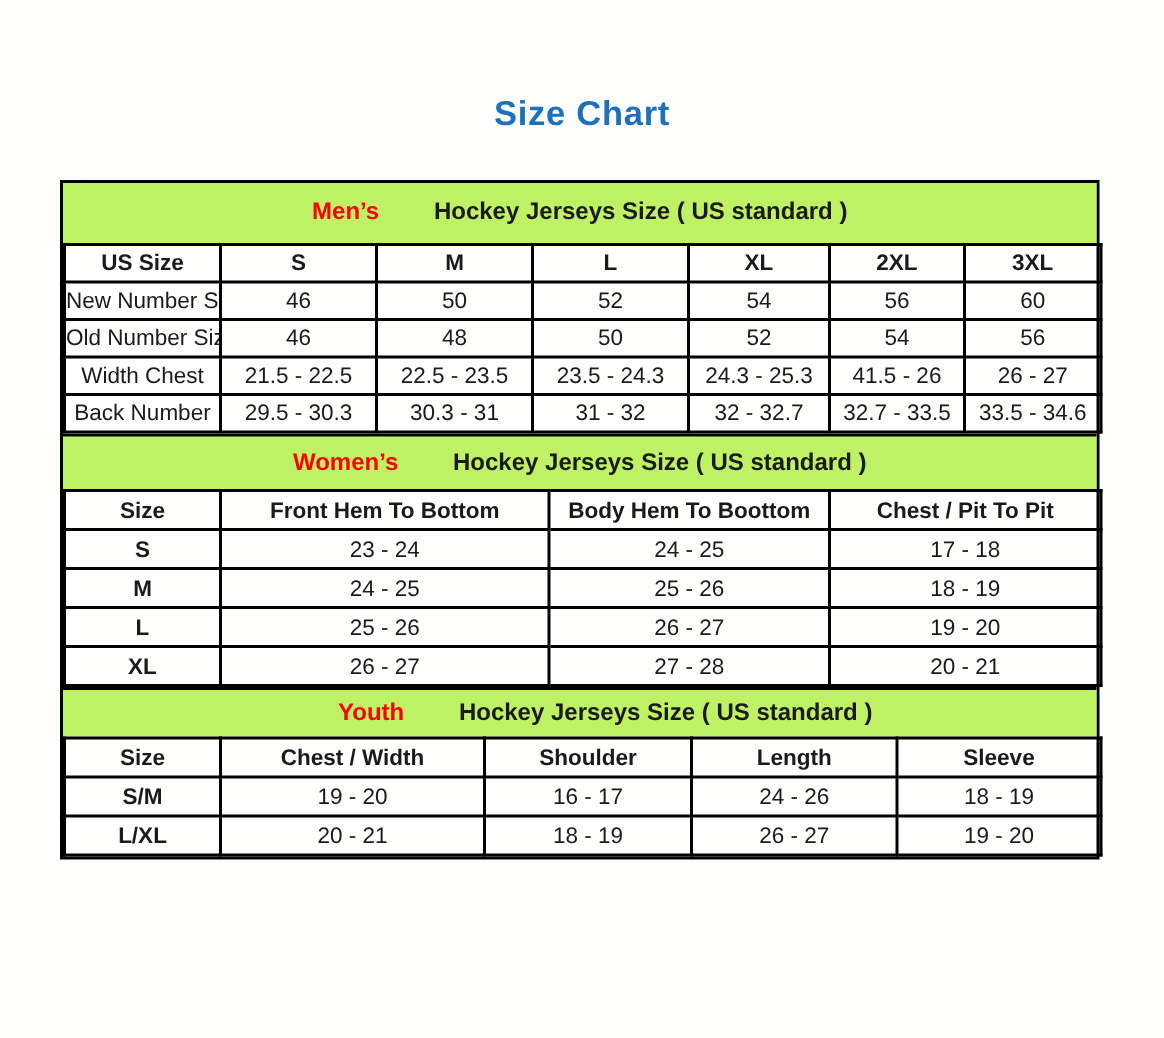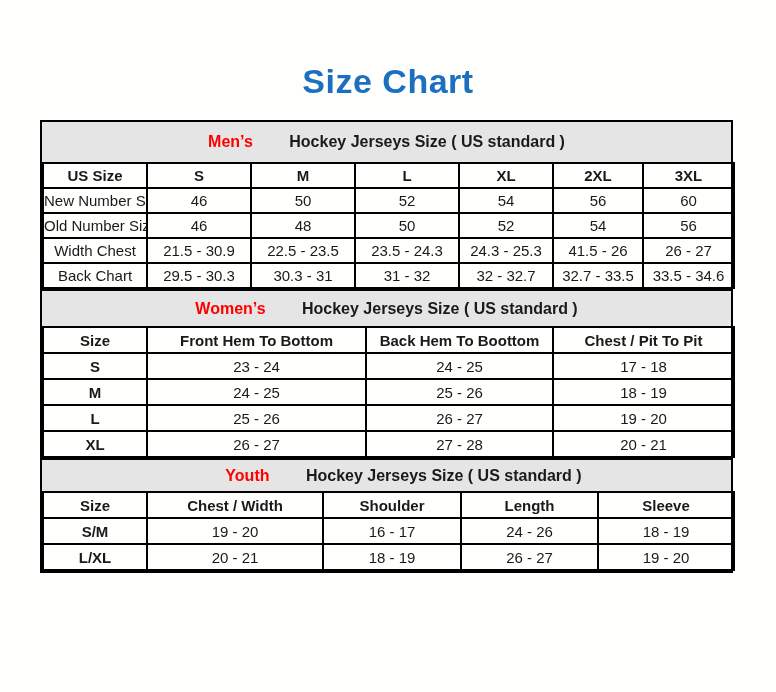--- a/index.html
+++ b/index.html
@@ -15,35 +15,35 @@
     background: #fffffe;
     overflow: hidden;
   }
   .title {
     position: absolute;
     top: 62px;
     left: 0;
     width: 100%;
     margin: 0;
     text-align: center;
-    font-size: 34px;
+    font-size: 23px;
     font-weight: bold;
     color: #1b70c0;
     letter-spacing: 0.5px;
   }
   .chart {
     position: absolute;
     left: 40px;
     top: 120px;
     width: 693px;
     border: 2px solid #000;
     box-sizing: border-box;
   }
   .banner {
-    background: #e5e5e5;
+    background: #bef264;
     display: flex;
     align-items: center;
     justify-content: center;
     font-weight: bold;
     font-size: 16px;
     color: #1a1a1a;
   }
   #sec-mens .banner   { height: 40px; }
   #sec-womens .banner { height: 35px; border-top: 2px solid #000; }
   #sec-youth .banner  { height: 31px; border-top: 2px solid #000; padding-left: 34px; }
@@ -124,29 +124,29 @@
               <td>Old Number Size</td>
               <td>46</td>
               <td>48</td>
               <td>50</td>
               <td>52</td>
               <td>54</td>
               <td>56</td>
             </tr>
             <tr>
               <td>Width Chest</td>
-              <td>21.5 - 30.9</td>
+              <td>21.5 - 22.5</td>
               <td>22.5 - 23.5</td>
               <td>23.5 - 24.3</td>
               <td>24.3 - 25.3</td>
               <td>41.5 - 26</td>
               <td>26 - 27</td>
             </tr>
             <tr>
-              <td>Back Chart</td>
+              <td>Back Number</td>
               <td>29.5 - 30.3</td>
               <td>30.3 - 31</td>
               <td>31 - 32</td>
               <td>32 - 32.7</td>
               <td>32.7 - 33.5</td>
               <td>33.5 - 34.6</td>
             </tr>
           </tbody>
         </table>
       </section>
@@ -159,21 +159,21 @@
           <colgroup>
             <col style="width: 104px;">
             <col style="width: 219px;">
             <col style="width: 187px;">
             <col style="width: 181px;">
           </colgroup>
           <thead>
             <tr>
               <th>Size</th>
               <th>Front Hem To Bottom</th>
-              <th><span>Back Hem To </span><span class="misspell">Boottom</span></th>
+              <th><span>Body Hem To </span><span class="misspell">Boottom</span></th>
               <th>Chest / Pit To Pit</th>
             </tr>
           </thead>
           <tbody>
             <tr>
               <td>S</td>
               <td>23 - 24</td>
               <td>24 - 25</td>
               <td>17 - 18</td>
             </tr>

